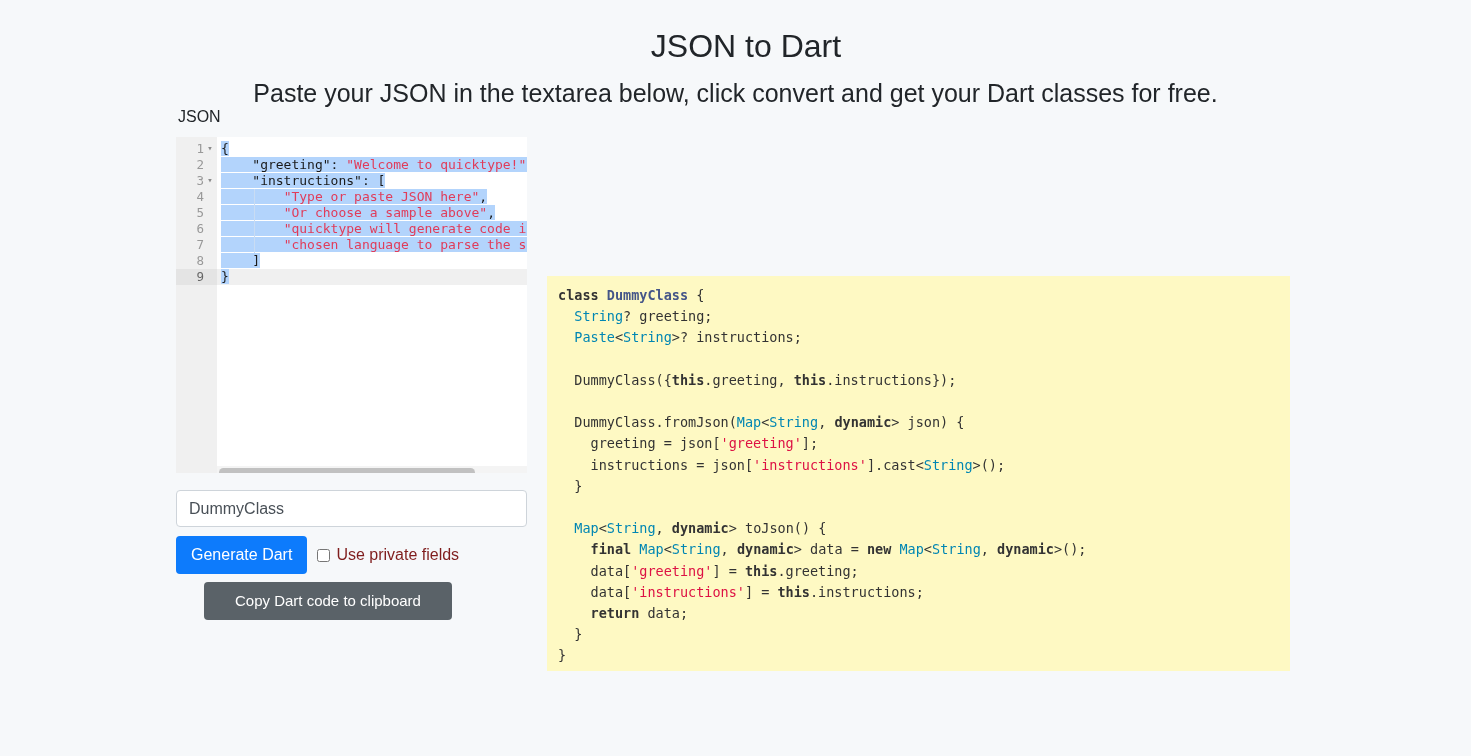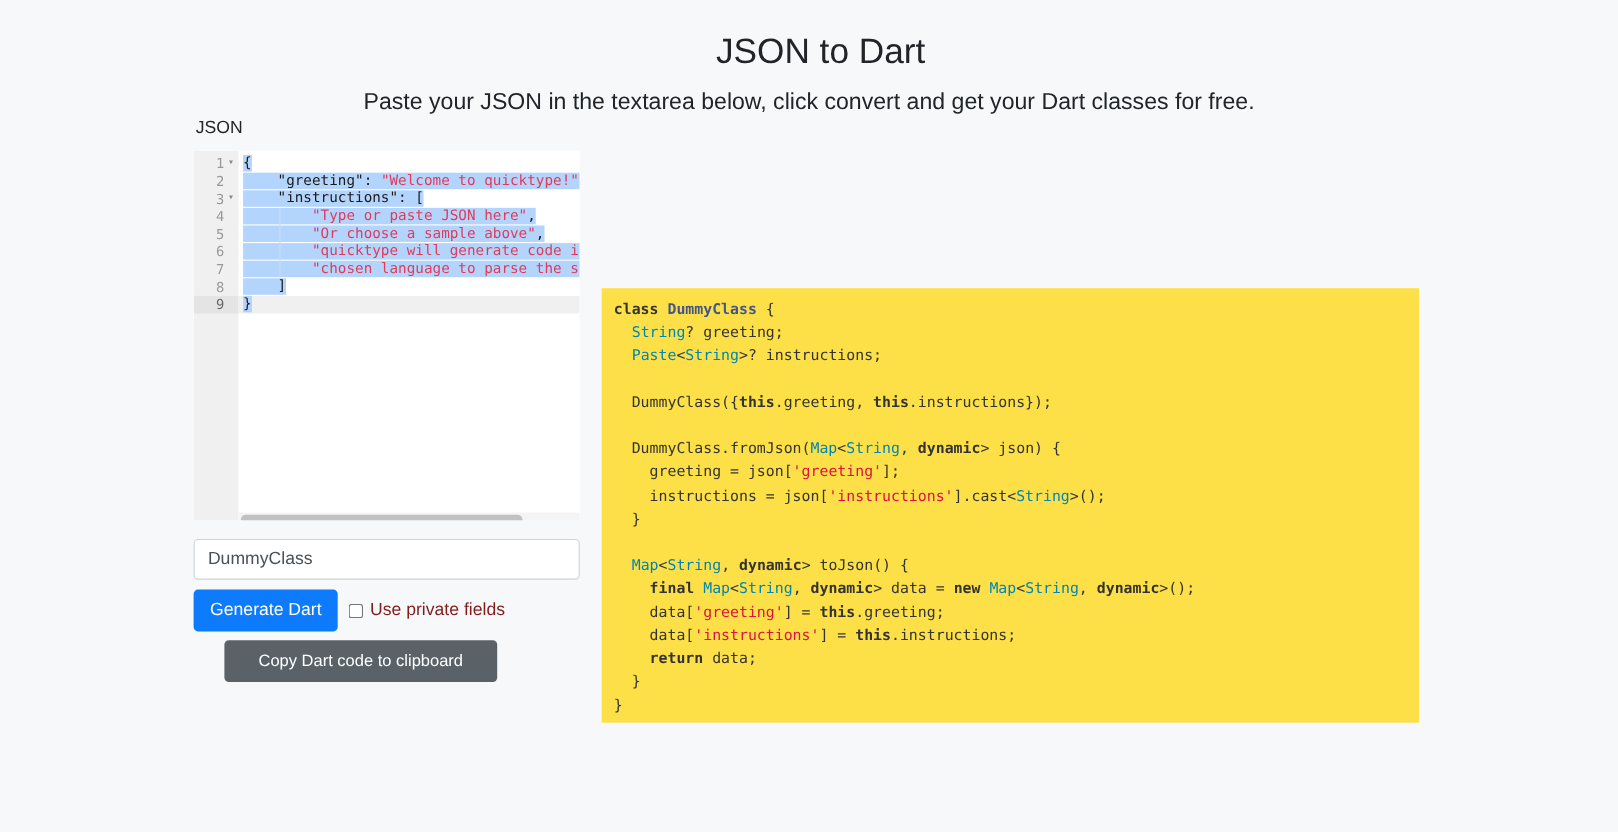--- a/index.html
+++ b/index.html
@@ -16,21 +16,21 @@
   #header { width: 1471px; padding-top: 26px; text-align: center; }
   #page-title {
     font-size: 32px;
     font-weight: 400;
     line-height: 40px;
     margin: 0 0 14px 0;
     color: #212529;
     padding-left: 21px;
   }
   #page-subtitle {
-    font-size: 21px;
+    font-size: 25px;
     font-weight: 400;
     line-height: 26px;
     margin: 0;
     color: #212529;
   }
 
   
   #main { position: relative; width: 1471px; height: 600px; }
 
   
@@ -177,23 +177,23 @@
     background: #5a6268;
     border: none;
     border-radius: 4px;
     cursor: pointer;
     margin-left: 28px;
   }
 
   
   #dart-output {
     position: absolute;
-    left: 547px; top: 156px;
+    left: 547px; top: 170px;
     width: 743px; height: 395px;
-    background: #fde047;
+    background: #fef9c3;
     padding: 9px 0 0 11px;
     overflow: hidden;
   }
   #dart-code {
     margin: 0;
     font-family: "DejaVu Sans Mono", monospace;
     font-size: 13.5px;
     line-height: 21.2px;
     color: #333333;
     white-space: pre;

